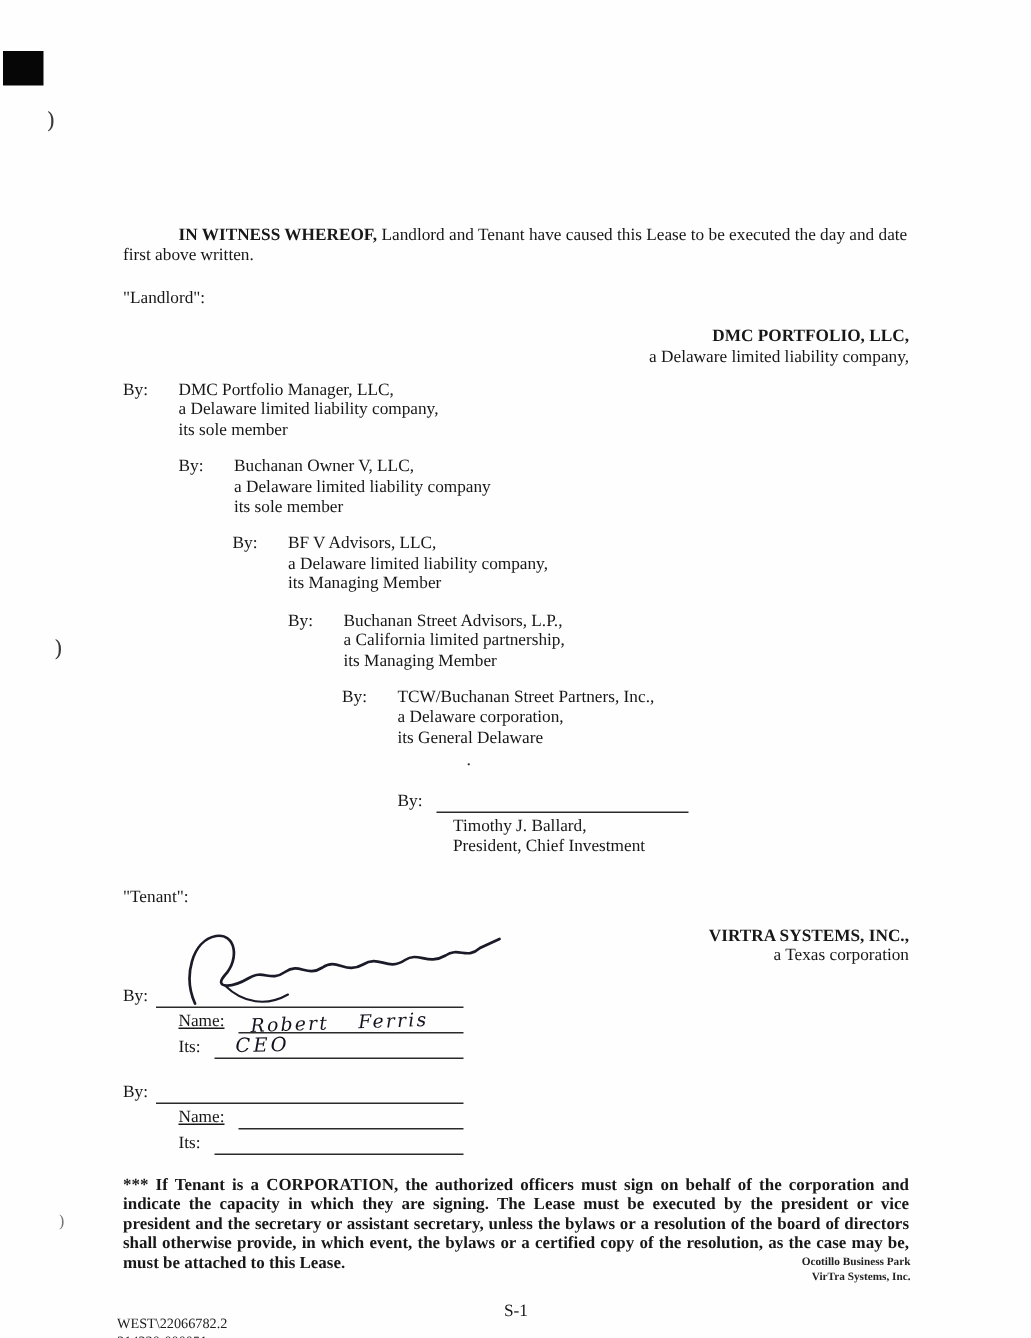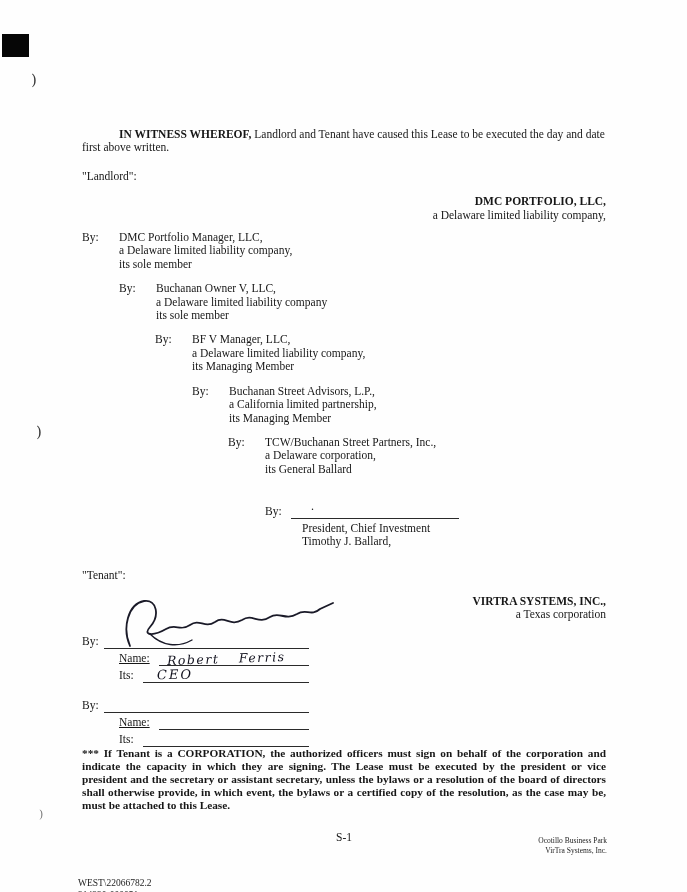--- a/index.html
+++ b/index.html
@@ -31,21 +31,21 @@
   .paren {
     position:absolute; font-size:15px; color:#3a3a3a;
     font-family:"DejaVu Serif", serif;
   }
   .p1 { left:31px; top:74px; }
   .p2 { left:36px; top:426px; }
   .p3 { left:39px; top:808px; font-size:11px; color:#777; }
   .stray-dot { position:absolute; left:311px; top:500px; font-size:12px; color:#222; }
 
   .line { white-space:nowrap; }
-  .l-indent { text-indent:37px; }
+  .l-indent { text-indent:37px;margin-top:23px; }
 
   .party-label { margin-top:15px; }
 
   .entity-block { margin-top:12px;text-align:right; }
 
   .by-row { display:flex; margin-top:11px; }
   .by-row.first-chain { margin-top:9px; }
   .by-label { flex:0 0 37px; }
   .lvl0 { margin-left:0; }
   .lvl1 { margin-left:37px; }
@@ -99,33 +99,35 @@
   }
   .scribble {
     position:absolute;
     left:38px; top:-41px;
     width:222px; height:62px;
     z-index:3;
     pointer-events:none;
   }
 
   .note {
+    margin-top:14px;
     font-size:11.3px;
     line-height:13.1px;
     text-align:justify;
   }
 
   .page-num { margin-top:19px; text-align:center; }
 
   .footer-right {
     position:absolute;
     right:80px; top:836px;
     text-align:right;
     font-size:7.5px; line-height:9.5px;
     color:#222;
+    font-weight:bold;
   }
   .footer-left {
     position:absolute;
     left:78px; top:877px;
     font-size:9.5px; line-height:12px;
     color:#1c1c1c;
   }
 </style>
 </head>
 <body>
@@ -166,52 +168,52 @@
       <div class="by-content">
         <div>Buchanan Owner V, LLC,</div>
         <div>a Delaware limited liability company</div>
         <div>its sole member</div>
       </div>
     </div>
 
     <div class="by-row lvl2">
       <span class="by-label">By:</span>
       <div class="by-content">
-        <div>BF V Manager, LLC,</div>
+        <div>BF V Advisors, LLC,</div>
         <div>a Delaware limited liability company,</div>
         <div>its Managing Member</div>
       </div>
     </div>
 
     <div class="by-row lvl3">
       <span class="by-label">By:</span>
       <div class="by-content">
         <div>Buchanan Street Advisors, L.P.,</div>
         <div>a California limited partnership,</div>
         <div>its Managing Member</div>
       </div>
     </div>
 
     <div class="by-row lvl4">
       <span class="by-label">By:</span>
       <div class="by-content">
         <div>TCW/Buchanan Street Partners, Inc.,</div>
         <div>a Delaware corporation,</div>
-        <div>its General Ballard</div>
+        <div>its General Delaware</div>
       </div>
     </div>
 
     <div class="landlord-sig">
       <div class="sig-by">
         <span class="by-label-sm">By:</span>
         <span class="sig-line w168"></span>
       </div>
       <div class="sig-names">
+        <div>Timothy J. Ballard,</div>
         <div>President, Chief Investment</div>
-        <div>Timothy J. Ballard,</div>
       </div>
     </div>
 
     <div class="party-label tenant-label">"Tenant":</div>
 
     <div class="entity-block">
       <div class="bold">VIRTRA SYSTEMS, INC.,</div>
       <div>a Texas corporation</div>
     </div>
 

